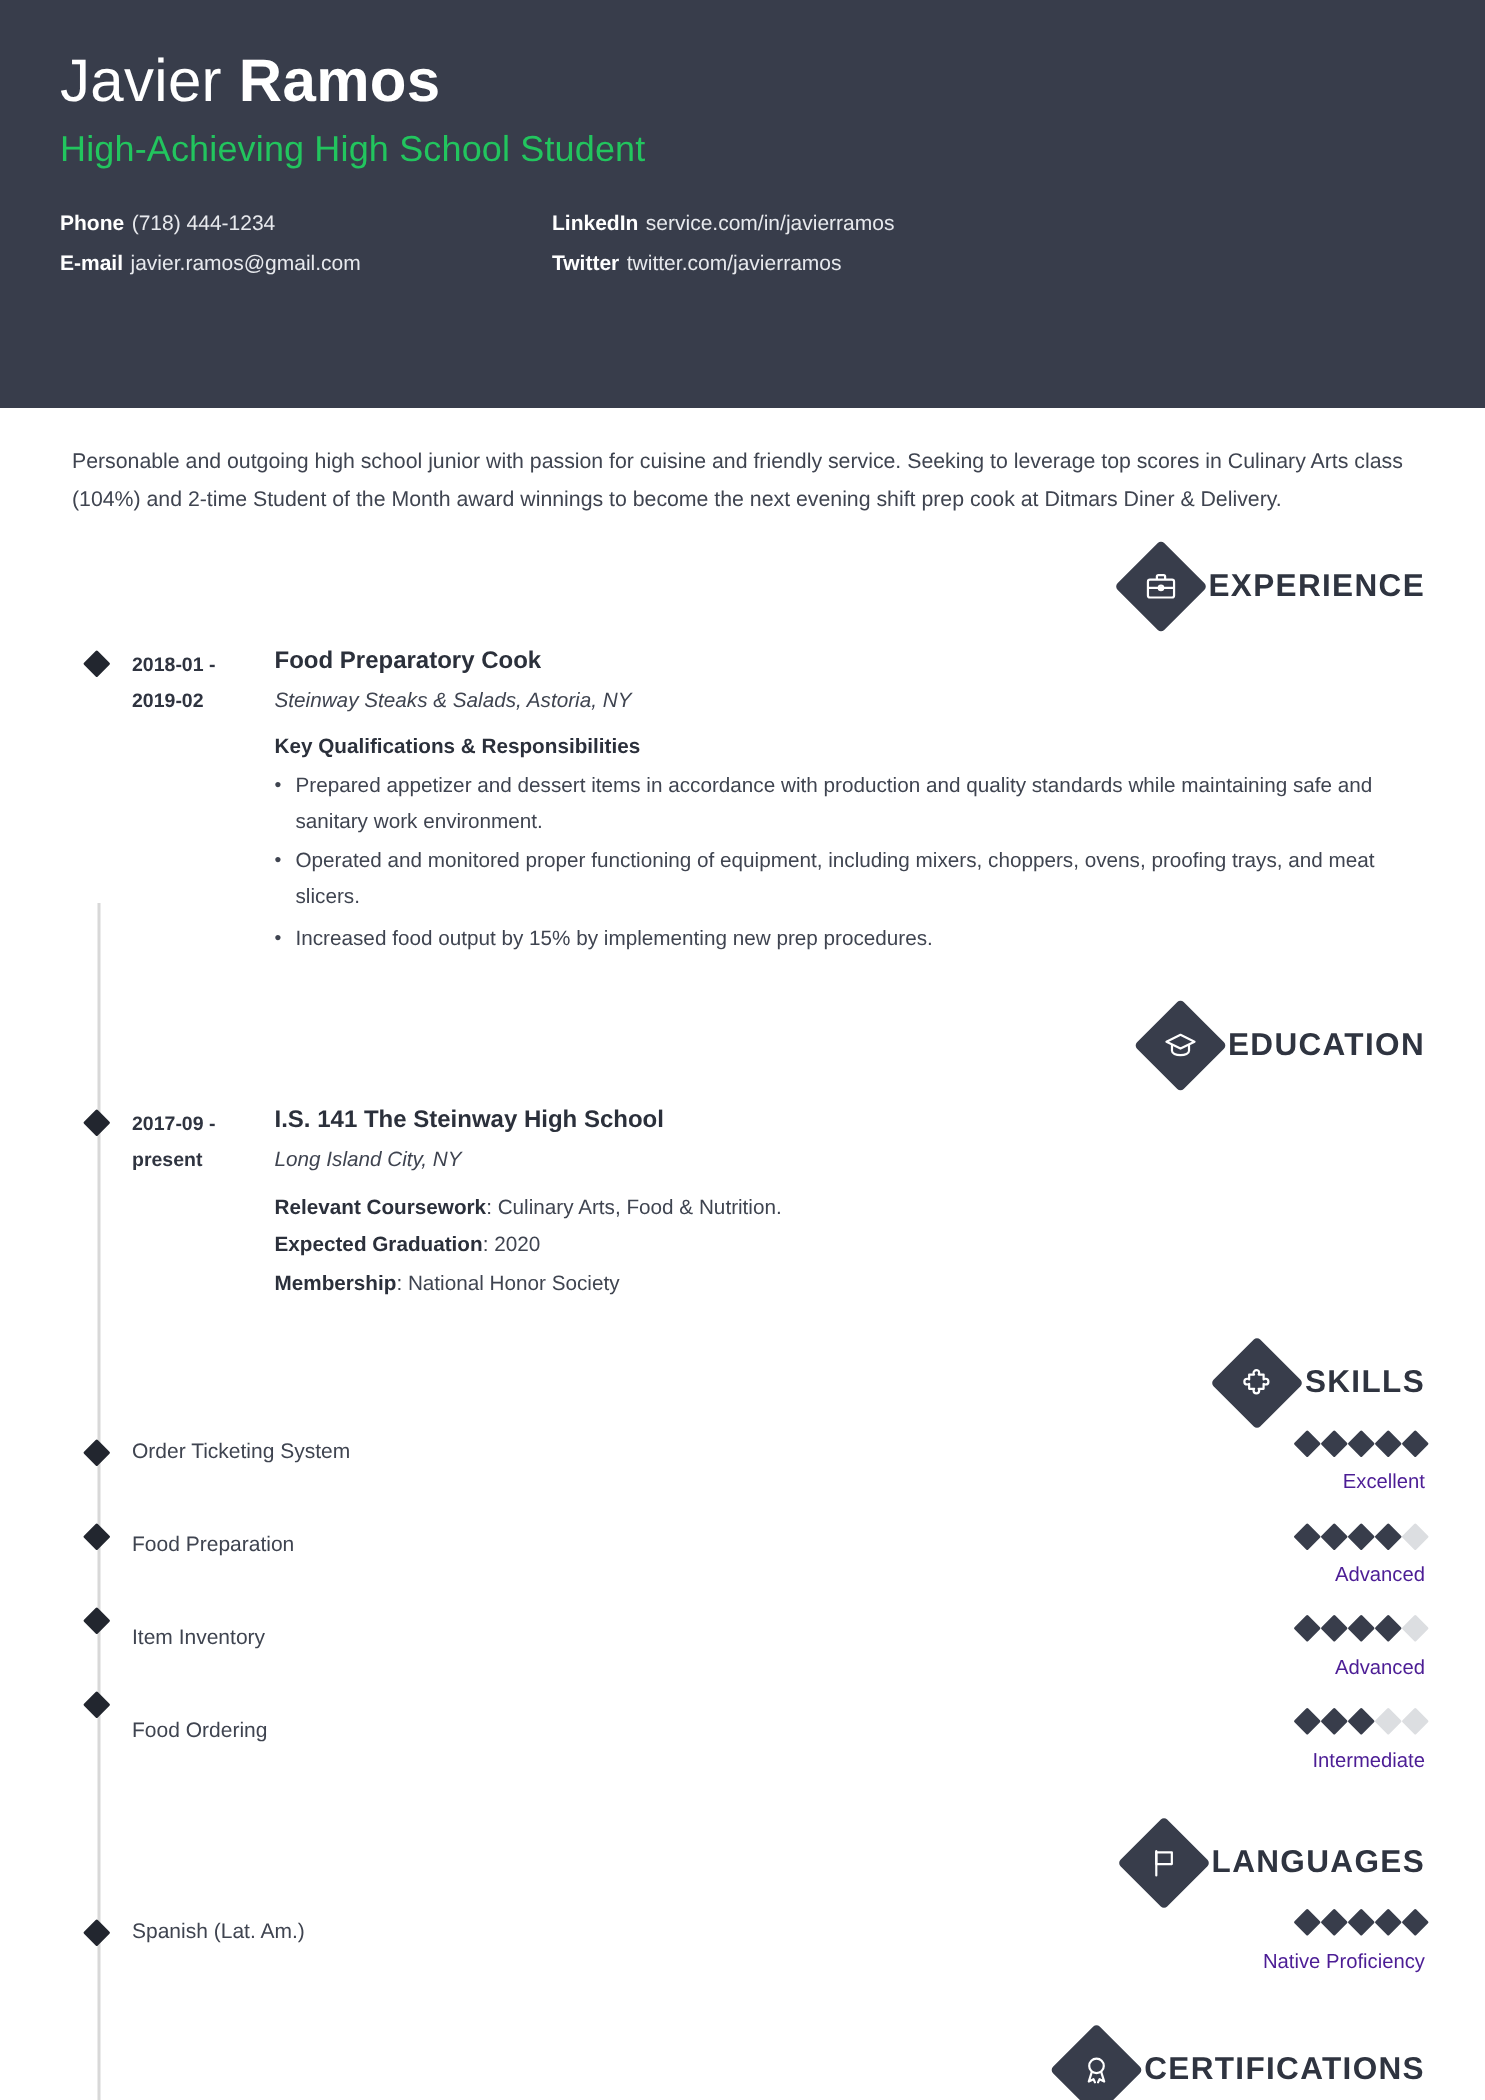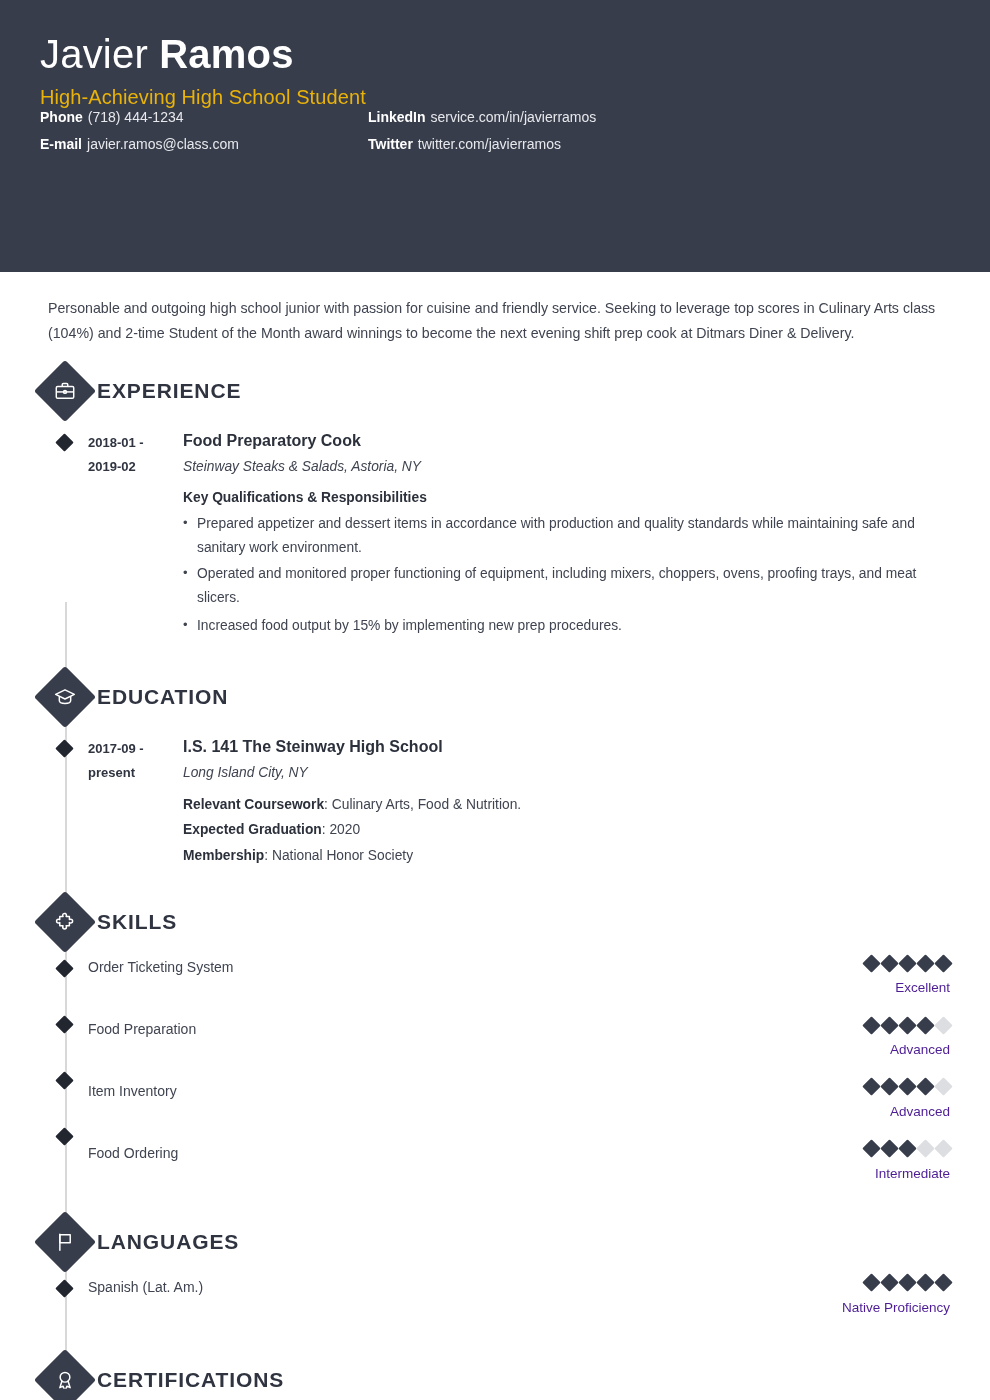--- a/index.html
+++ b/index.html
@@ -30,24 +30,25 @@
   .name {
     font-size: 40px;
     line-height: 1.1;
     letter-spacing: 0.2px;
     font-weight: 300;
     color: #ffffff;
     margin-bottom: 10px;
   }
   .name .last { font-weight: 700; }
   .job-title {
-    font-size: 20px;
+    font-size: 24px;
     font-weight: 400;
-    color: #eab308;
+    color: #22c55e;
     letter-spacing: 0.1px;
+    margin-bottom: 26px;
   }
   .contact-grid {
     display: grid;
     grid-template-columns: 328px auto;
     row-gap: 11px;
   }
   .contact-item {
     font-size: 14px;
     color: #e7e9ed;
     white-space: nowrap;
@@ -80,20 +81,21 @@
     z-index: 0;
   }
 
   
   .section-head {
     display: flex;
     align-items: center;
     position: relative;
     z-index: 2;
     margin: 14px 0 4px 0;
+    justify-content: flex-end;
   }
   .sec-icon {
     width: 44px;
     height: 44px;
     flex: 0 0 44px;
     background: #383d4b;
     transform: rotate(45deg);
     border-radius: 3px;
     display: flex;
     align-items: center;
@@ -244,21 +246,21 @@
     <div class="job-title">High-Achieving High School Student</div>
 
     <div class="contact-grid">
       <div class="contact-item">
         <span class="ck">Phone</span><span>(718) 444-1234</span>
       </div>
       <div class="contact-item">
         <span class="ck">LinkedIn</span><span>service.com/in/javierramos</span>
       </div>
       <div class="contact-item">
-        <span class="ck">E-mail</span><span>javier.ramos@class.com</span>
+        <span class="ck">E-mail</span><span>javier.ramos@gmail.com</span>
       </div>
       <div class="contact-item">
         <span class="ck">Twitter</span><span>twitter.com/javierramos</span>
       </div>
     </div>
   </div>
 
   <div class="body-wrap">
 
     <div class="timeline-rule"></div>

